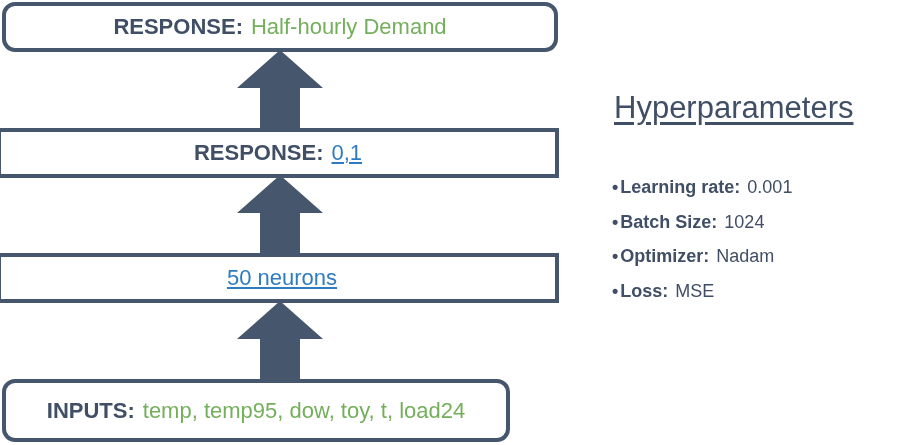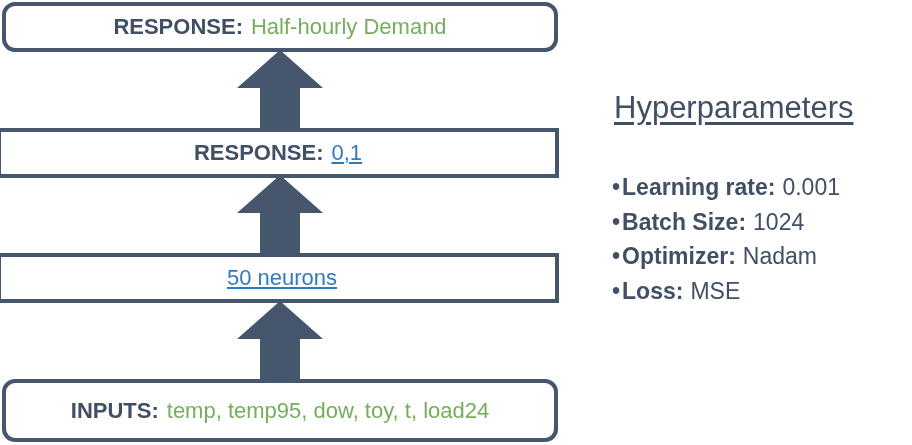--- a/index.html
+++ b/index.html
@@ -27,40 +27,40 @@
     white-space:nowrap;
   }
   .layer-box .lbl{font-weight:bold;color:var(--dark);}
   .layer-box .val{margin-left:8px;}
   .val.green{color:var(--green);}
   .val.blue{color:var(--blue);text-decoration:underline;}
   .rounded{border-radius:13px;}
   #box-response{left:2px;  top:2px;   width:556px;height:50px;}
   #box-dropout {left:-3px; top:128px; width:562px;height:50px;}
   #box-dense   {left:-3px; top:253px; width:562px;height:50px;}
-  #box-inputs  {left:2px;  top:379px; width:556px;height:63px;}
+  #box-inputs  {left:2px;  top:379px; width:508px;height:63px;}
   
   .up-arrow{position:absolute;left:237px;width:86px;height:80px;}
   #arrow-1{top:50px;}
   #arrow-2{top:175px;}
   #arrow-3{top:301px;}
   .up-arrow svg{display:block;width:100%;height:100%;}
   .up-arrow polygon{fill:var(--outline);}
   
   .hyper-title{
     position:absolute;left:614px;top:90px;
     font-size:31px;color:var(--dark);
     text-decoration:underline;
     text-underline-offset:4px;
     white-space:nowrap;
   }
   .hyper-list{
     position:absolute;left:612px;top:170px;
     list-style:none;
-    font-size:23px;line-height:34.5px;color:var(--dark);
+    font-size:18px;line-height:34.5px;color:var(--dark);
     white-space:nowrap;
   }
   .hyper-list .bullet{font-weight:bold;margin-right:2px;}
   .hyper-list .h-lbl{font-weight:bold;}
   .hyper-list .h-val{margin-left:7px;font-weight:normal;}
 </style>
 </head>
 <body>
 
 <div class="canvas">

